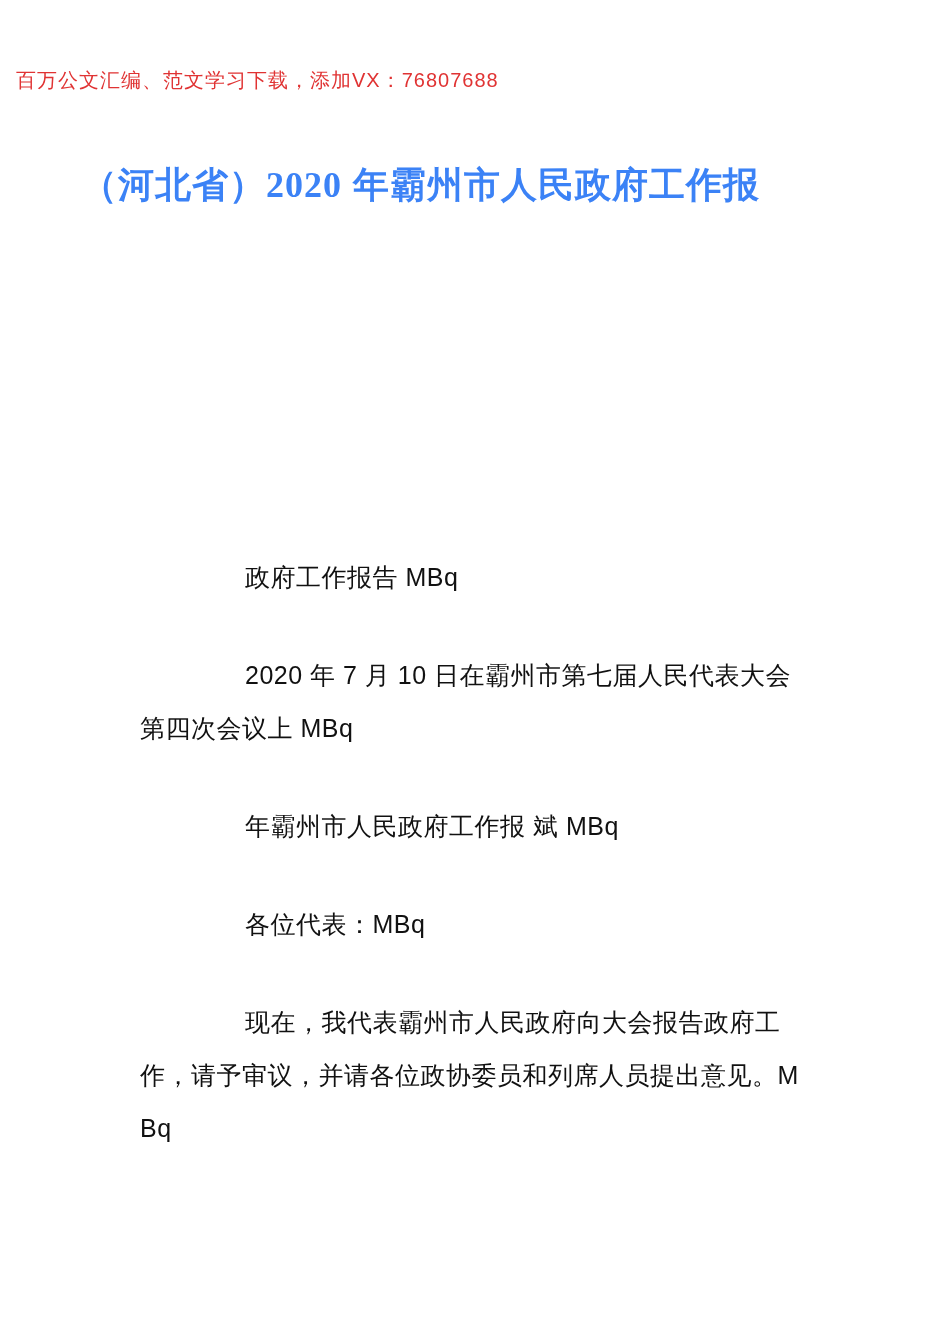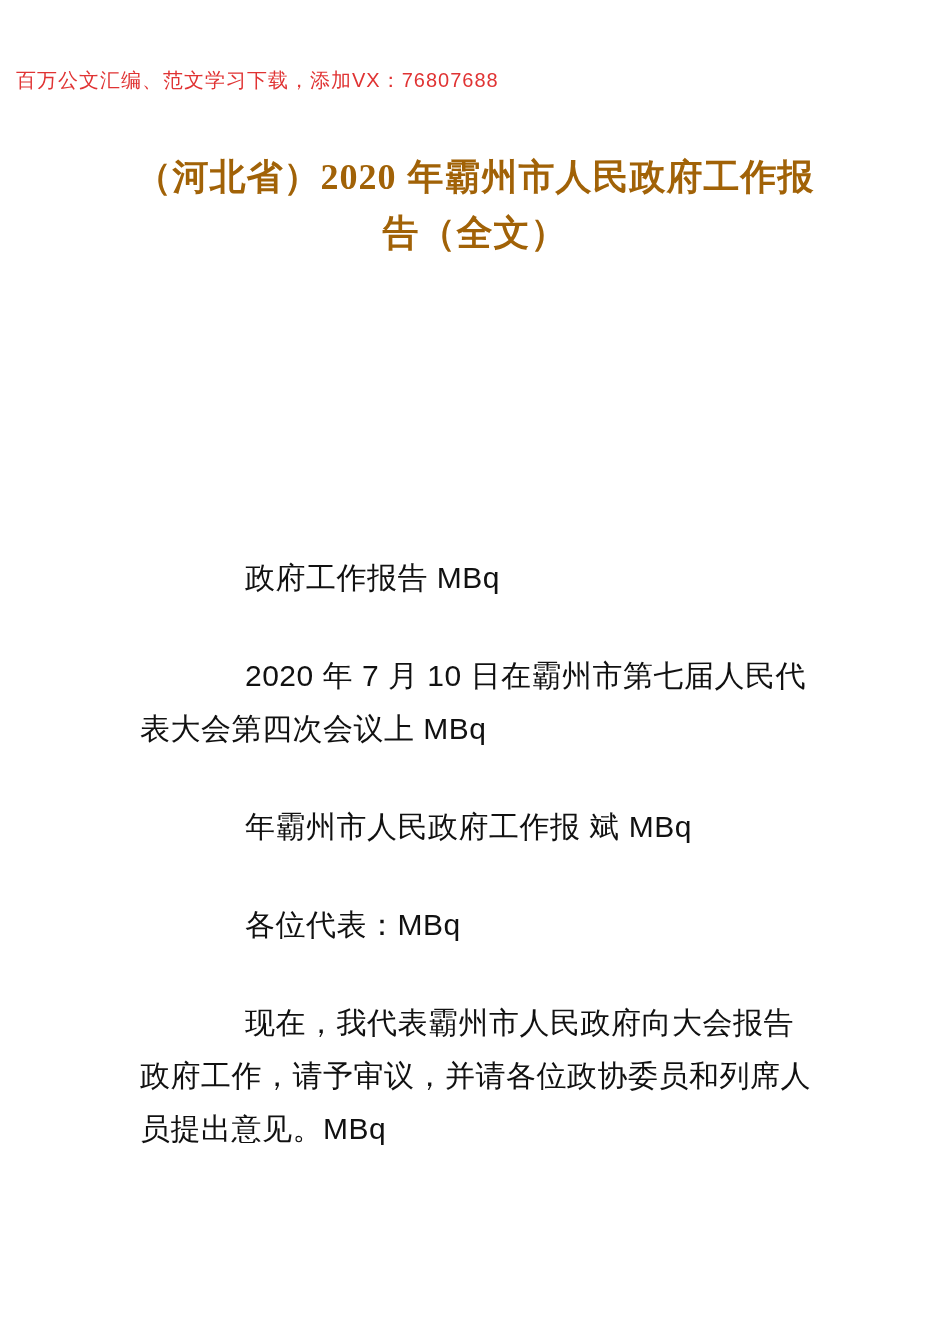--- a/index.html
+++ b/index.html
@@ -27,61 +27,60 @@
     color: #e03333;
     letter-spacing: 1px;
     white-space: nowrap;
     margin-left: 16px;
   }
   .doc-title {
     position: absolute;
     top: 141px;
     left: 65px;
     right: 65px;
-    margin: 8px;
-    text-align: center;
+    margin: 16px;
+    text-align: left;
     font-size: 36px;
     line-height: 56px;
     font-weight: bold;
-    color: #a16207;
+    color: #3b82f6;
     letter-spacing: 1px;
   }
   .doc-title .title-line {
     display: block;
   }
   .serif-num {
     font-family: "Liberation Serif", "DejaVu Serif", serif;
   }
   .doc-body {
     position: absolute;
     top: 551px;
     left: 140px;
     width: 672px;
     color: #111111;
   }
   .doc-body p {
     margin: 0 0 45px 0;
-    font-size: 30px;
+    font-size: 25px;
     line-height: 53px;
     text-indent: 105px;
     letter-spacing: 0.5px;
     color: #111111;
     word-break: break-all;
   }
 </style>
 </head>
 <body>
 
 <div class="page">
 
   <div class="ad-banner">百万公文汇编、范文学习下载，添加VX：76807688</div>
 
   <h1 class="doc-title">
     <span class="title-line"><span>（河北省）</span><span class="serif-num">2020</span><span> 年霸州市人民政府工作报</span></span>
-    <span class="title-line">告（全文）</span>
   </h1>
 
   <div class="doc-body">
     <p>政府工作报告 MBq</p>
     <p>2020 年 7 月 10 日在霸州市第七届人民代表大会第四次会议上 MBq</p>
     <p>年霸州市人民政府工作报 斌 MBq</p>
     <p>各位代表：MBq</p>
     <p>现在，我代表霸州市人民政府向大会报告政府工作，请予审议，并请各位政协委员和列席人员提出意见。MBq</p>
   </div>
 

